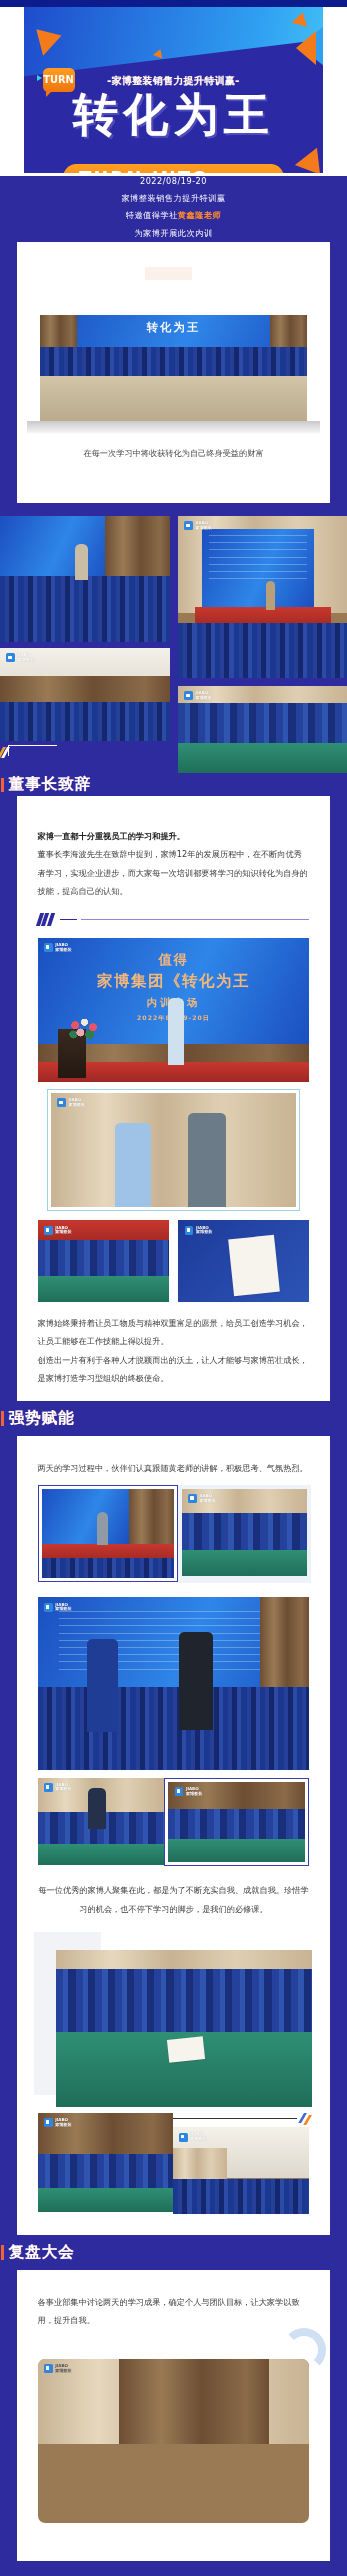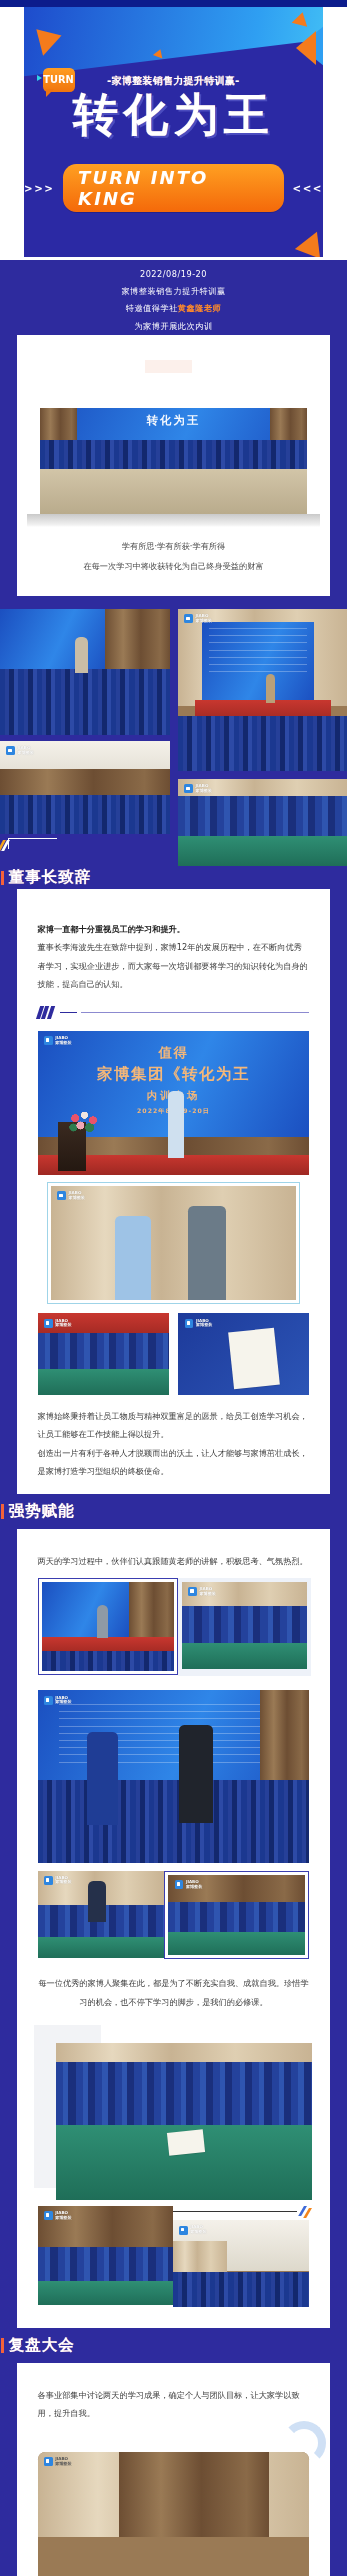--- a/index.html
+++ b/index.html
@@ -1,20 +1,20 @@
 <!DOCTYPE html>
 <html style="font-size:8.2px"><head>
 <meta charset="utf-8">
 <style>
   html,body{margin:0;padding:0;}
   body{width:347px;background:#2e2b9e;font-family:"DejaVu Sans","Liberation Sans",sans-serif;color:#fff;}
   .page{position:relative;width:347px;overflow:hidden;}
 
   
-  .hero{position:relative;height:260px;background:#fff;overflow:hidden;}
+  .hero{position:relative;height:176px;background:#fff;overflow:hidden;}
   .hero-topbar{position:absolute;top:0;left:0;right:0;height:6.7px;background:#0c1c8c;}
   .banner{position:absolute;top:6.7px;left:24px;right:24px;bottom:2.6px;background:#2b29a4;overflow:hidden;}
   .banner-band{position:absolute;top:-44px;left:-20.6px;right:-20.6px;height:95px;transform:skewY(-7deg);
     background:linear-gradient(100deg,#1c43c8 0%,#2f9ff2 75%,#45c4f5 100%);}
   .tri{position:absolute;width:0;height:0;}
   .tri-big-orange{left:9.3px;top:25px;border-left:13px solid transparent;border-right:13px solid transparent;border-top:24px solid #f47b1c;transform:rotate(14deg);}
   .tri-small-orange{left:130px;top:42px;border-left:5.2px solid transparent;border-right:5.2px solid transparent;border-bottom:8.2px solid #f47b1c;transform:rotate(20deg);}
   .tri-cyan{left:13.4px;top:68px;border-top:3.6px solid transparent;border-bottom:3.6px solid transparent;border-left:5.7px solid #2fd3e8;}
   .tri-tr-orange{right:14.4px;top:5.2px;border-left:8.2px solid transparent;border-right:8.2px solid transparent;border-bottom:13.4px solid #f47b1c;transform:rotate(14deg);}
   .tri-blue-right{right:-7.2px;top:14.4px;border-top:25px solid transparent;border-bottom:25px solid transparent;border-right:31px solid #2f9ff2;}
@@ -25,21 +25,21 @@
   .turn-badge::after{content:"";position:absolute;left:3.6px;bottom:-5.7px;width:0;height:0;border:4.1px solid transparent;border-top-color:#f0750e;border-left-color:#f0750e;}
   .hero-sub{position:absolute;top:68px;left:0;right:0;text-align:center;font-size:9.8px;font-weight:bold;letter-spacing:0.5px;
     text-shadow:0.5px 0 0 rgba(255,90,90,.65),-0.5px 0 0 rgba(110,200,255,.65);}
   .hero-title{position:absolute;top:82px;left:0;right:0;text-align:center;font-size:45px;font-weight:900;letter-spacing:5.2px;line-height:1.15;
     text-shadow:2.1px 1.5px 0 rgba(150,160,255,.30),0.5px 0 0 rgba(255,90,90,.5),-0.5px 0 0 rgba(110,200,255,.5);}
   .pill-row{position:absolute;top:157px;left:0;right:0;display:flex;align-items:center;justify-content:center;gap:8.2px;}
   .chev{font-size:10.3px;font-weight:900;letter-spacing:1.5px;}
   .pill{background:linear-gradient(180deg,#ffa022,#f4690a);border-radius:13.4px;padding:3.1px 15.5px;font-size:18px;font-style:italic;font-weight:900;letter-spacing:2.1px;box-shadow:0 1px 0 rgba(0,0,0,.15);}
 
   
-  .intro{padding-top:9px;height:66px;text-align:center;font-size:8.2px;}
+  .intro{padding-top:0;height:66px;text-align:center;font-size:8.2px;}
   .intro p{margin:0 0 6.7px;font-weight:500;letter-spacing:0.5px;}
   .orange{color:#ff8a2a;font-weight:700;}
 
   
   .card{background:#fff;margin:0 17px;color:#3c3c3c;position:relative;}
   .card1{height:261px;}
   .pink-deco{position:absolute;left:128px;top:25px;width:47px;height:13.4px;background:#fbe9e2;opacity:.7;}
   .card1 .photo-wrap{position:absolute;left:23px;right:23px;top:73px;height:106px;}
   .photo-shadow{position:absolute;left:10.3px;right:10.3px;top:179px;height:13.4px;background:linear-gradient(180deg,#c9c9c9,#f2f2f2 85%,#fff);}
   .card1 .lines{position:absolute;top:202px;left:0;right:0;text-align:center;font-size:8.2px;line-height:19.6px;color:#4a4a4a;}
@@ -172,21 +172,20 @@
     <div class="photo-wrap ph">
       <div class="band screen" style="top:0;height:42%;"></div>
       <div class="backdrop-title">转化为王</div>
       <div class="band wood" style="top:0;height:42%;width:14%;"></div>
       <div class="band wood" style="top:0;height:42%;left:86%;"></div>
       <div class="band crowd" style="top:30%;height:28%;"></div>
       <div class="band carpet" style="top:58%;height:42%;"></div>
     </div>
     <div class="photo-shadow"></div>
     <div class="lines">
-      <div>学有所思·学有所获·学有所得</div>
       <div>在每一次学习中将收获转化为自己终身受益的财富</div>
     </div>
   </div>
 
   <div class="collage">
     <div class="ph" style="left:0;top:0;width:170px;height:126px;">
       <div class="band screen" style="top:0;height:55%;width:62%;"></div>
       <div class="band wood" style="top:0;height:55%;left:62%;"></div>
       <div class="band crowd" style="top:48%;height:52%;"></div>
       <div class="person" style="left:44%;top:22%;width:13.4px;height:36px;background:#c9bda6;"></div>

